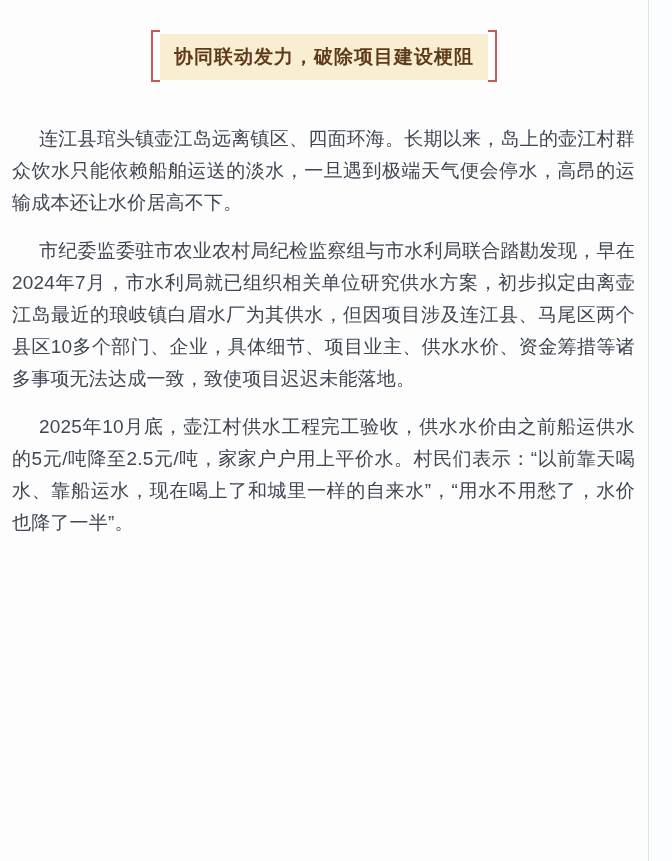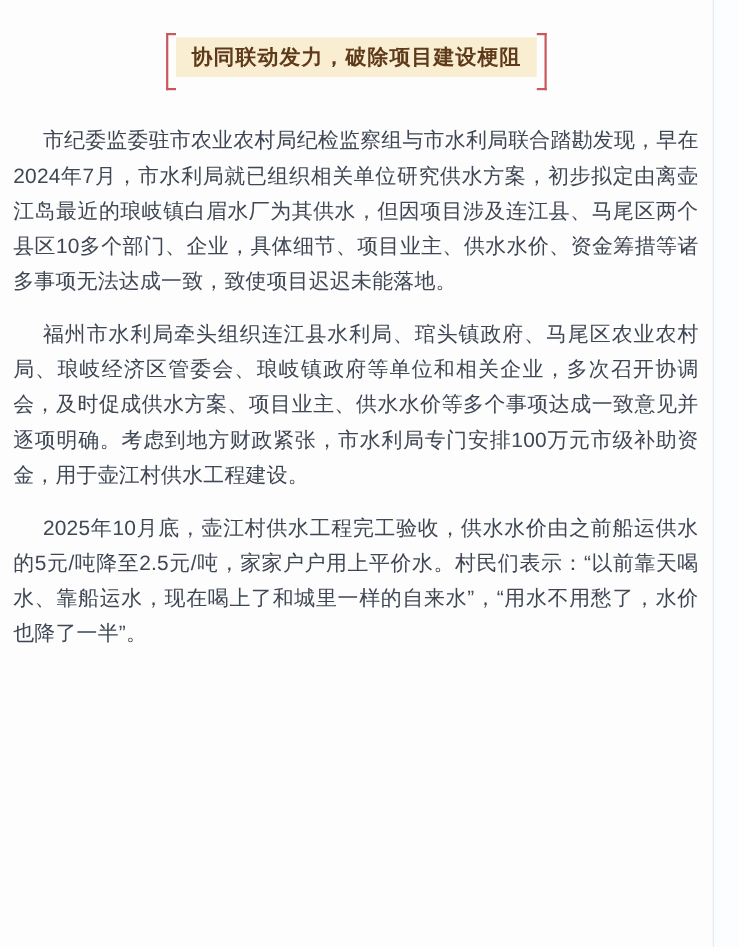--- a/index.html
+++ b/index.html
@@ -31,21 +31,21 @@
     background:var(--gutter-bg);
   }
   .title-row{
     padding-top:34px;
     display:flex;
     justify-content:center;
   }
   .title-box{
     position:relative;
     background:var(--title-box-bg);
-    height:36px;
+    height:46px;
     display:flex;
     align-items:center;
     padding:0 14px;
   }
   .title-box h1{
     font-size:19px;
     font-weight:bold;
     color:var(--title-text);
     letter-spacing:1px;
     white-space:nowrap;
@@ -89,19 +89,19 @@
 <div class="page">
   <div class="title-row">
     <div class="title-box">
       <span class="bracket left"></span>
       <h1>协同联动发力，破除项目建设梗阻</h1>
       <span class="bracket right"></span>
     </div>
   </div>
 
   <div class="article-body">
+    <p>连江县琯头镇壶江岛远离镇区、四面环海。长期以来，岛上的壶江村群众饮水只能依赖船舶运送的淡水，一旦遇到极端天气便会停水，高昂的运输成本还让水价居高不下。</p>
     <p>市纪委监委驻市农业农村局纪检监察组与市水利局联合踏勘发现，早在2024年7月，市水利局就已组织相关单位研究供水方案，初步拟定由离壶江岛最近的琅岐镇白眉水厂为其供水，但因项目涉及连江县、马尾区两个县区10多个部门、企业，具体细节、项目业主、供水水价、资金筹措等诸多事项无法达成一致，致使项目迟迟未能落地。</p>
-    <p>福州市水利局牵头组织连江县水利局、琯头镇政府、马尾区农业农村局、琅岐经济区管委会、琅岐镇政府等单位和相关企业，多次召开协调会，及时促成供水方案、项目业主、供水水价等多个事项达成一致意见并逐项明确。考虑到地方财政紧张，市水利局专门安排100万元市级补助资金，用于壶江村供水工程建设。</p>
     <p>2025年10月底，壶江村供水工程完工验收，供水水价由之前船运供水的5元/吨降至2.5元/吨，家家户户用上平价水。村民们表示：“以前靠天喝水、靠船运水，现在喝上了和城里一样的自来水”，“用水不用愁了，水价也降了一半”。</p>
   </div>
 </div>
 
 <div class="gutter"></div>
 
 </body></html>

